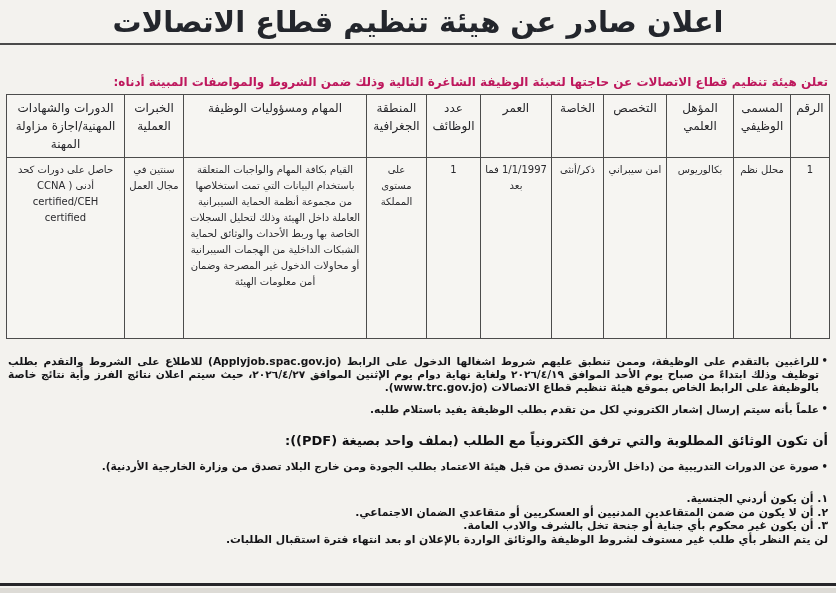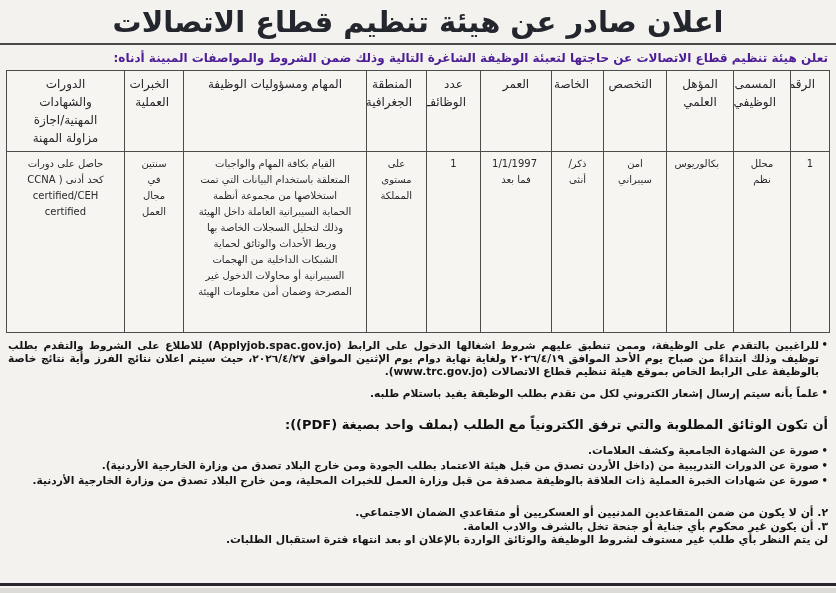--- a/index.html
+++ b/index.html
@@ -21,34 +21,35 @@
     color:#23262c;
     padding-top:3px;
     line-height:38px;
     letter-spacing:-0.5px;
   }
   .title-rule { border-bottom:2px solid #4a4a4a; margin-top:2px; }
   .intro {
     font-size:12px; font-weight:bold;
     text-align:right;
     padding:6px 8px 4px 8px;
-    color:#4c1d95;
+    color:#be185d;
+    margin-top:24px;
   }
   table.vac {
     border-collapse:collapse;
     table-layout:fixed;
     width:823px;
     margin:1px auto 0 auto;
     background:#f6f5f2;
   }
   table.vac th, table.vac td {
     border:1px solid #4c4c4c;
     vertical-align:top;
     text-align:center;
-    padding:4px 14px;
+    padding:4px 4px;
     overflow:hidden;
   }
   table.vac th {
     font-size:12px;
     font-weight:normal;
     color:#26262a;
     height:48px;
     line-height:1.5;
   }
   table.vac td {
@@ -65,21 +66,21 @@
     line-height:12.8px;
     text-align:justify;
     color:#141417;
     padding-right:9px;
   }
   .bullet-para::before {
     content:"\2022";
     position:absolute; right:0; top:0;
     font-size:10px;
   }
-  .m-top6 { margin-top:6px; }
+  .m-top6 { margin-top:16px; }
   .m-top3 { margin-top:10px; }
   .sec-heading {
     font-size:13px;
     font-weight:bold;
     color:#101013;
     margin-top:17px;
   }
   .doc-list { margin-top:11px; }
   .doc-item {
     position:relative;
@@ -166,27 +167,26 @@
     </tbody>
   </table>
 
   <div class="below">
     <div class="bullet-para m-top6">للراغبين بالتقدم على الوظيفة، وممن تنطبق عليهم شروط اشغالها الدخول على الرابط (Applyjob.spac.gov.jo) للاطلاع على الشروط والتقدم بطلب توظيف وذلك ابتداءً من صباح يوم الأحد الموافق ٢٠٢٦/٤/١٩ ولغاية نهاية دوام يوم الإثنين الموافق ٢٠٢٦/٤/٢٧، حيث سيتم اعلان نتائج الفرز وأية نتائج خاصة بالوظيفة على الرابط الخاص بموقع هيئة تنظيم قطاع الاتصالات (www.trc.gov.jo).</div>
     <div class="bullet-para m-top3">علماً بأنه سيتم إرسال إشعار الكتروني لكل من تقدم بطلب الوظيفة يفيد باستلام طلبه.</div>
 
     <div class="sec-heading">أن تكون الوثائق المطلوبة والتي ترفق الكترونياً مع الطلب (بملف واحد بصيغة (PDF)):</div>
 
     <div class="doc-list">
-      <div class="doc-item">صورة عن الشهادة الجامعية وكشف العلامات.</div>
       <div class="doc-item">صورة عن الدورات التدريبية من (داخل الأردن تصدق من قبل هيئة الاعتماد بطلب الجودة ومن خارج البلاد تصدق من وزارة الخارجية الأردنية).</div>
-      <div class="doc-item">صورة عن شهادات الخبرة العملية ذات العلاقة بالوظيفة مصدقة من قبل وزارة العمل للخبرات المحلية، ومن خارج البلاد تصدق من وزارة الخارجية الأردنية.</div>
     </div>
 
 
     <div class="cond-list">
+      <div class="cond-item">١. أن يكون أردني الجنسية.</div>
       <div class="cond-item">٢. أن لا يكون من ضمن المتقاعدين المدنيين أو العسكريين أو متقاعدي الضمان الاجتماعي.</div>
       <div class="cond-item">٣. أن يكون غير محكوم بأي جناية أو جنحة تخل بالشرف والادب العامة.</div>
       <div class="cond-item">لن يتم النظر بأي طلب غير مستوف لشروط الوظيفة والوثائق الواردة بالإعلان او بعد انتهاء فترة استقبال الطلبات.</div>
     </div>
   </div>
 
   <div class="bottom-bar"></div>
 </div>
 
 </body></html>

